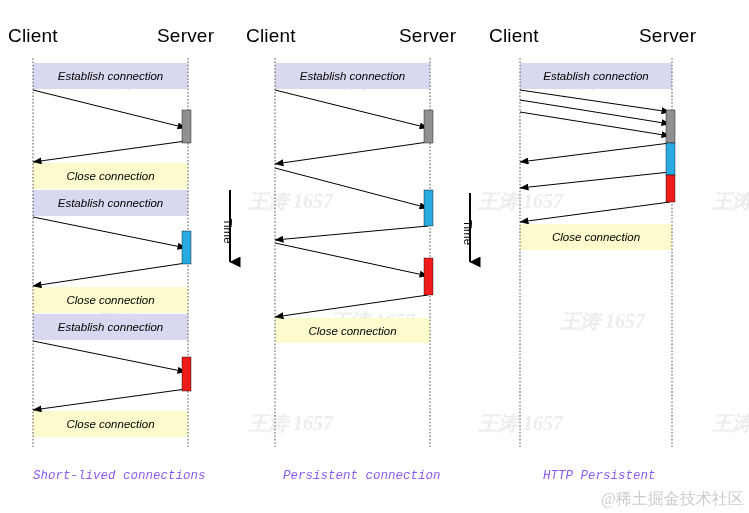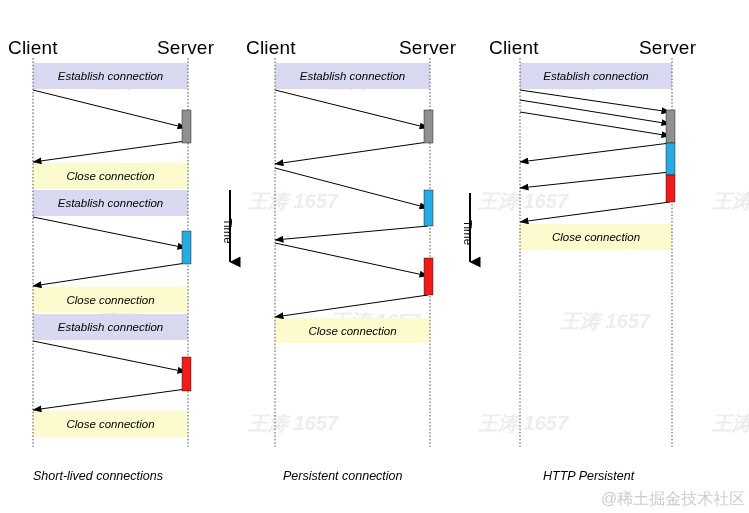--- a/index.html
+++ b/index.html
@@ -12,45 +12,44 @@
   }
   #stage{position:absolute;left:0;top:0;width:749px;height:513px;}
   svg#diagram{position:absolute;left:0;top:0;width:749px;height:513px;}
   .hdr{
     position:absolute;
     font-family:"Liberation Sans", sans-serif;
     font-size:19px;
     color:#000;
     white-space:nowrap;
     letter-spacing:.2px;
-    margin-top:12px;
   }
   .band-label{
     font-family:"Liberation Sans", sans-serif;
     font-size:11.5px;
     font-style:italic;
     fill:#000;
   }
   .caption{
     position:absolute;
-    font-family:Liberation Sans, sans-serif;
+    font-family:Liberation Mono, monospace;
     font-size:12.5px;
     font-style:italic;
-    color:#000000;
+    color:#8b5cf6;
     white-space:nowrap;
   }
   .timelabel{
     font-family:"Liberation Sans", sans-serif;
     font-size:11.5px;
     fill:#000;
   }
   .wm{
     position:absolute;
     color:#d9d9d9;
-    font-family:Liberation Sans, sans-serif;
+    font-family:Liberation Serif, serif;
     white-space:nowrap;
     pointer-events:none;
     user-select:none;
   }
   .wm-tile{font-size:20px;font-weight:bold;font-style:italic;color:#ededed;}
   .wm-bottom{font-size:16px;color:#cccccc;}
 </style>
 </head>
 <body>
 

